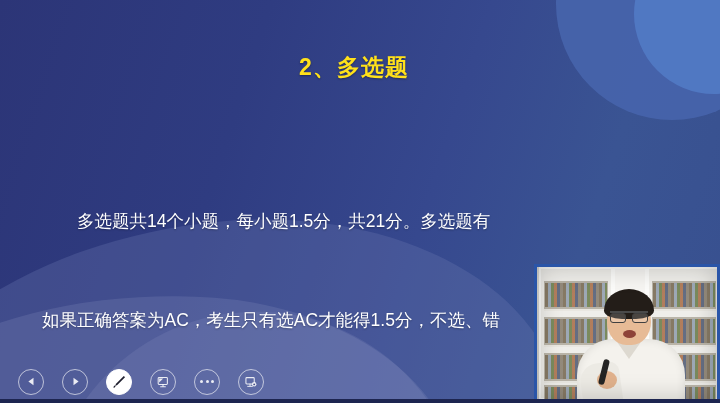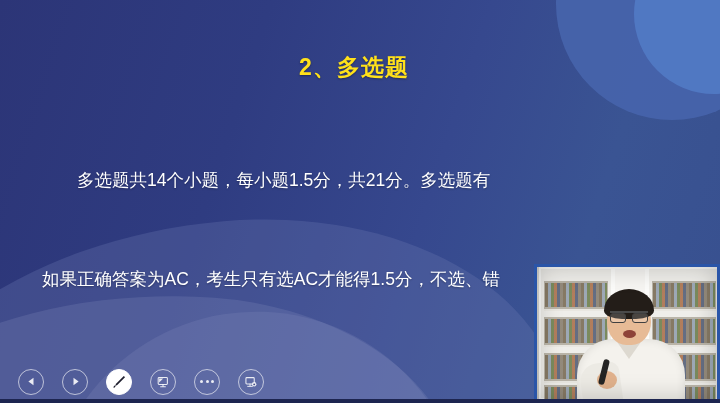--- a/index.html
+++ b/index.html
@@ -99,21 +99,21 @@
     top: 98px;
     left: 42px;
     width: 620px;
     color: #ffffff;
     font-size: 17.5px;
     line-height: 33px;
     text-shadow: 0 1px 2px rgba(0,0,0,.30);
     white-space: pre-wrap;
   }
   .body-line { display: block; }
-  .body-line.indent { text-indent: 2em; }
+  .body-line.indent { text-indent: 2em; margin-top: 41px; }
 
   
   .webcam {
     position: absolute;
     left: 534px;
     top: 264px;
     width: 186px;
     height: 139px;
     border: 3px solid #2a55a8;
     box-sizing: border-box;

